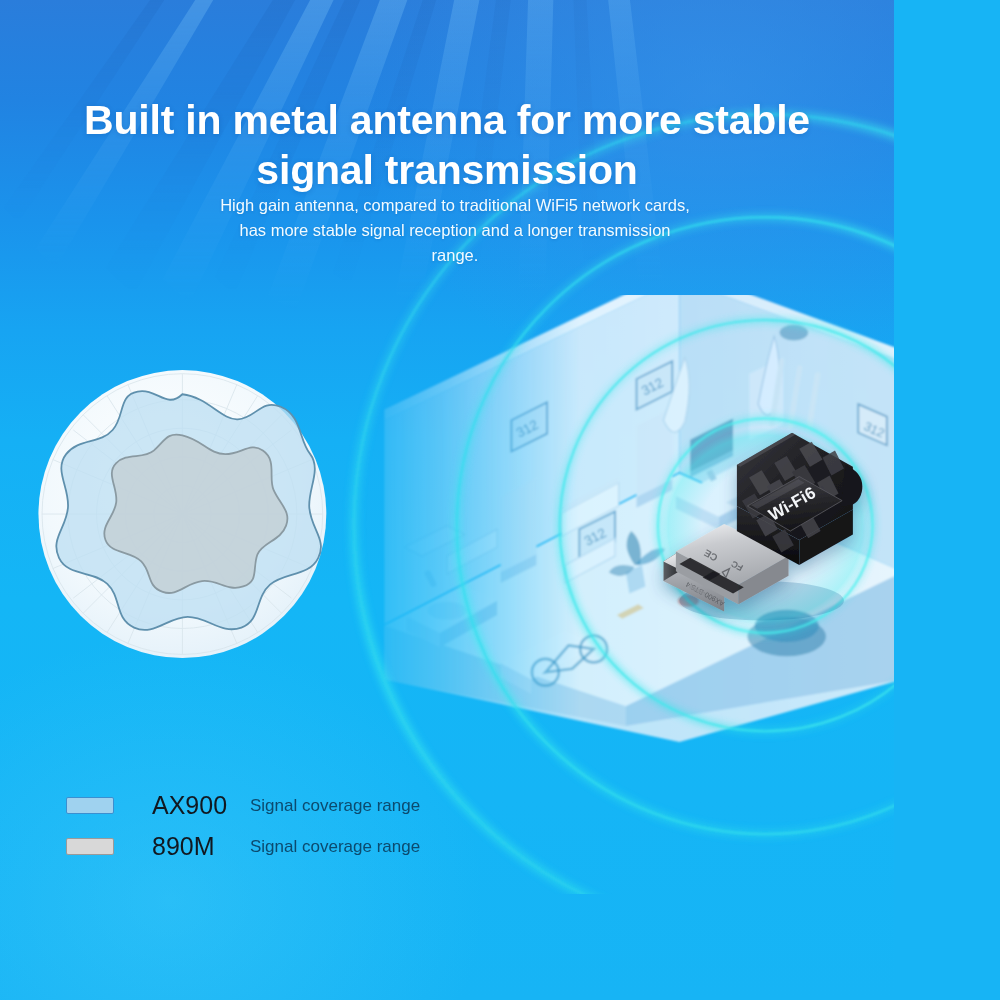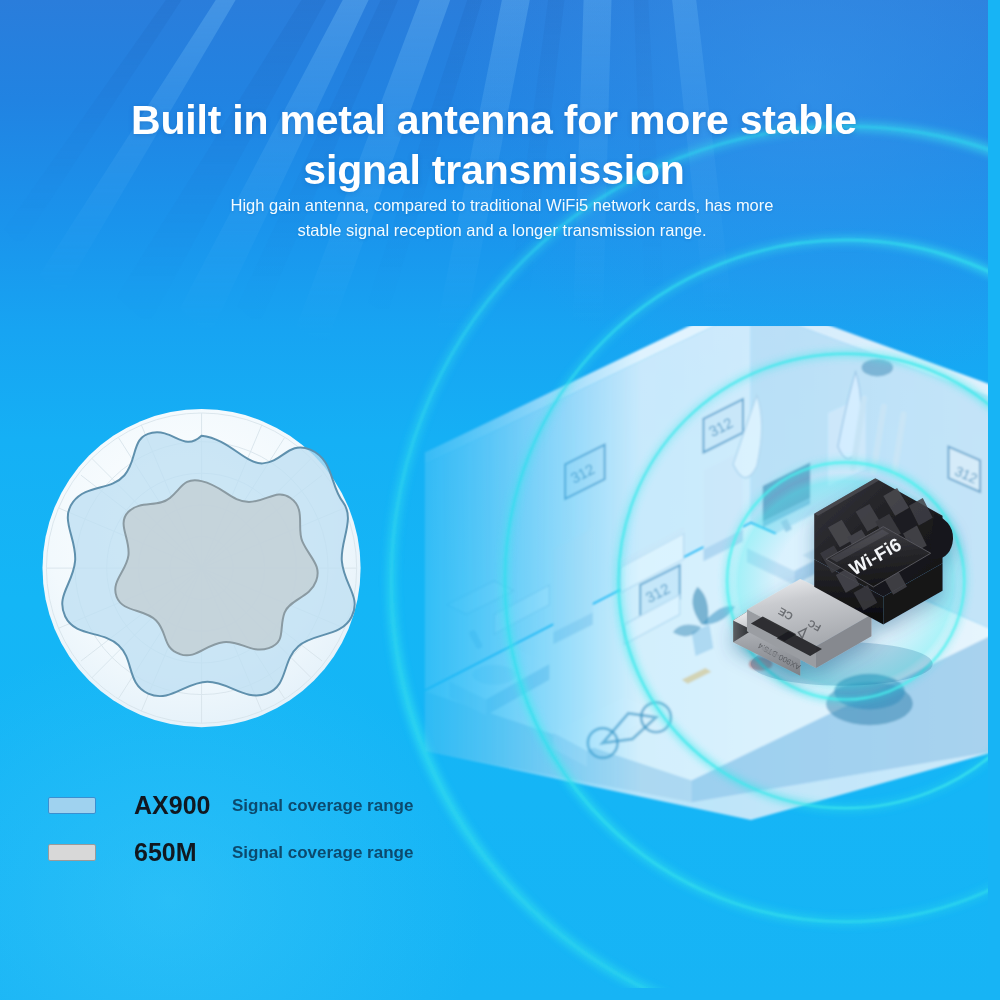--- a/index.html
+++ b/index.html
@@ -1,21 +1,21 @@
 <!DOCTYPE html>
 <html><head>
 <meta charset="utf-8">
 <style>
   html,body{margin:0;padding:0;}
   body{
     width:1000px;height:1000px;overflow:hidden;
     font-family:"Liberation Sans","DejaVu Sans",sans-serif;
     background:#17b4f5;
   }
-  .stage{position:relative;width:988px;height:1000px;overflow:hidden;}
+  .stage{position:relative;width:894px;height:1000px;overflow:hidden;}
 
   
   .bg-base{
     position:absolute;inset:0;
     background:linear-gradient(180deg,
       #2a7ddb 0%,
       #2183e2 10%,
       #1a93ec 22%,
       #17a4f2 33%,
       #15b0f5 44%,
@@ -55,22 +55,22 @@
     padding:0 200px;
     box-sizing:border-box;
     text-shadow:0 1px 3px rgba(10,60,130,.20);
   }
 
   
   .scene{position:absolute;inset:0;}
 
   
   .legend{
-    position:absolute;left:48px;top:793px;
-    display:flex;flex-direction:column;gap:22px;font-weight:bold;
+    position:absolute;left:66px;top:793px;
+    display:flex;flex-direction:column;gap:16px;
   }
   .legend-row{display:flex;align-items:center;}
   .swatch{
     width:46px;height:15px;border-radius:2px;flex:none;
   }
   .sw-ax900{background:#9fd2ef;border:1.6px solid #3b8fd0;}
   .sw-650m{background:#d8d8d8;border:1.6px solid #9a9a9a;}
   .legend-key{
     width:98px;margin-left:38px;
     font-size:25px;color:#111820;line-height:1;
@@ -419,18 +419,18 @@
   <p class="subtitle">High gain antenna, compared to traditional WiFi5 network cards, has more stable signal reception and a longer transmission range.</p>
 
   <div class="legend">
     <div class="legend-row">
       <span class="swatch sw-ax900"></span>
       <span class="legend-key">AX900</span>
       <span class="legend-desc">Signal coverage range</span>
     </div>
     <div class="legend-row">
       <span class="swatch sw-650m"></span>
-      <span class="legend-key">650M</span>
+      <span class="legend-key">890M</span>
       <span class="legend-desc">Signal coverage range</span>
     </div>
   </div>
 
 </div>
 
 </body></html>

